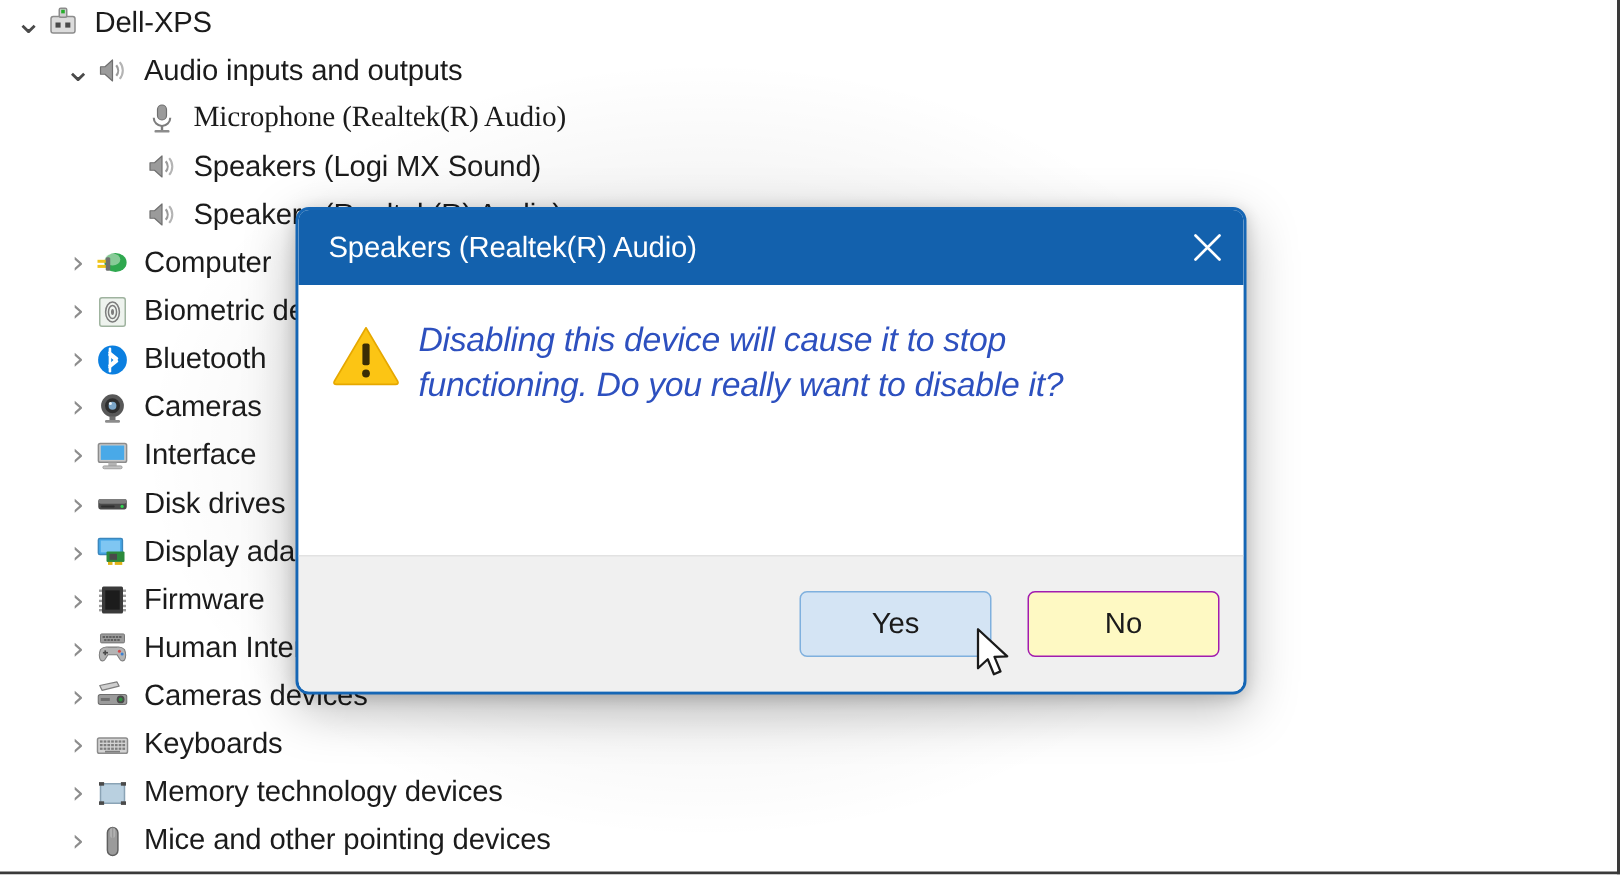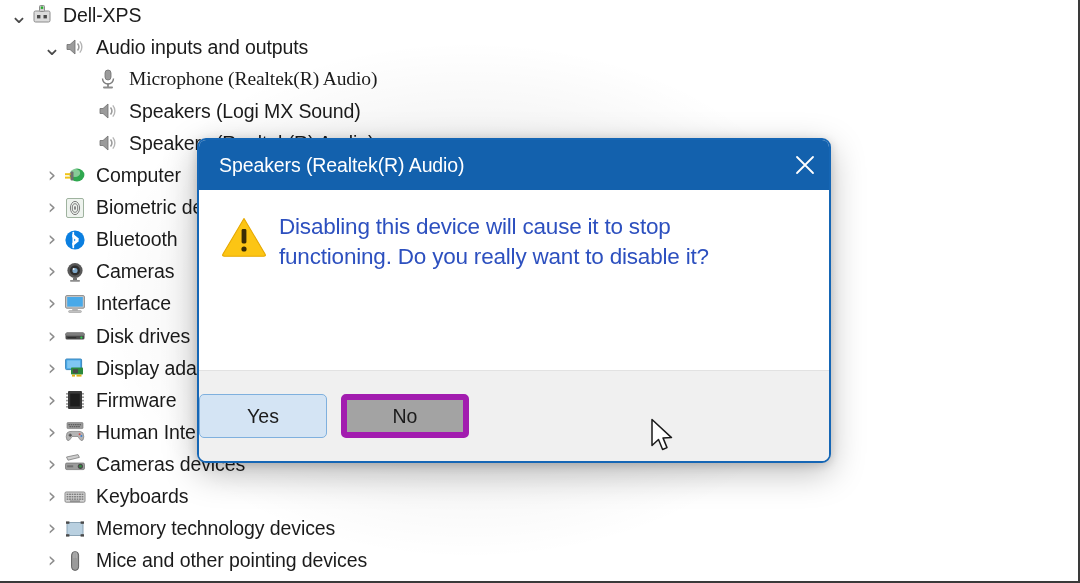--- a/index.html
+++ b/index.html
@@ -108,54 +108,55 @@
     box-sizing: border-box;
   }
   #warn-icon { flex: none; width: 52px; padding-top: 4px; }
   #msg {
     font-size: 22.5px;
     color: #2d50bf;
     line-height: 1.33;
     letter-spacing: -0.2px;
     padding-left: 6px;
     max-width: 505px;
+    font-style: italic;
   }
 
   #footer {
     flex: none;
     height: 90px;
     background: #f0f0f0;
     border-top: 1px solid #e2e2e2;
     display: flex;
     align-items: center;
-    justify-content: flex-start;
+    justify-content: flex-end;
     padding-right: 16px;
-    gap: 14px;
+    gap: 24px;
     position: relative;
   }
   .dlg-btn {
     width: 128px;
     height: 44px;
     border-radius: 5px;
     font-size: 19.5px;
     font-family: "Liberation Sans", sans-serif;
     display: flex;
     align-items: center;
     justify-content: center;
     box-sizing: border-box;
     cursor: default;
     color: #1b1b1b;
   }
   .dlg-btn.primary-hover {
     background: #d4e4f4;
     border: 1px solid #7fb0de;
   }
   .dlg-btn.normal {
-    background: #a3a3a3;
-    border: 6px solid #a21caf;
+    background: #fef9c3;
+    border: 1px solid #a21caf;
   }
 
   #cursor {
     position: absolute;
     left: 650px;
     top: 418px;
     width: 26px;
     height: 36px;
     pointer-events: none;
   }

